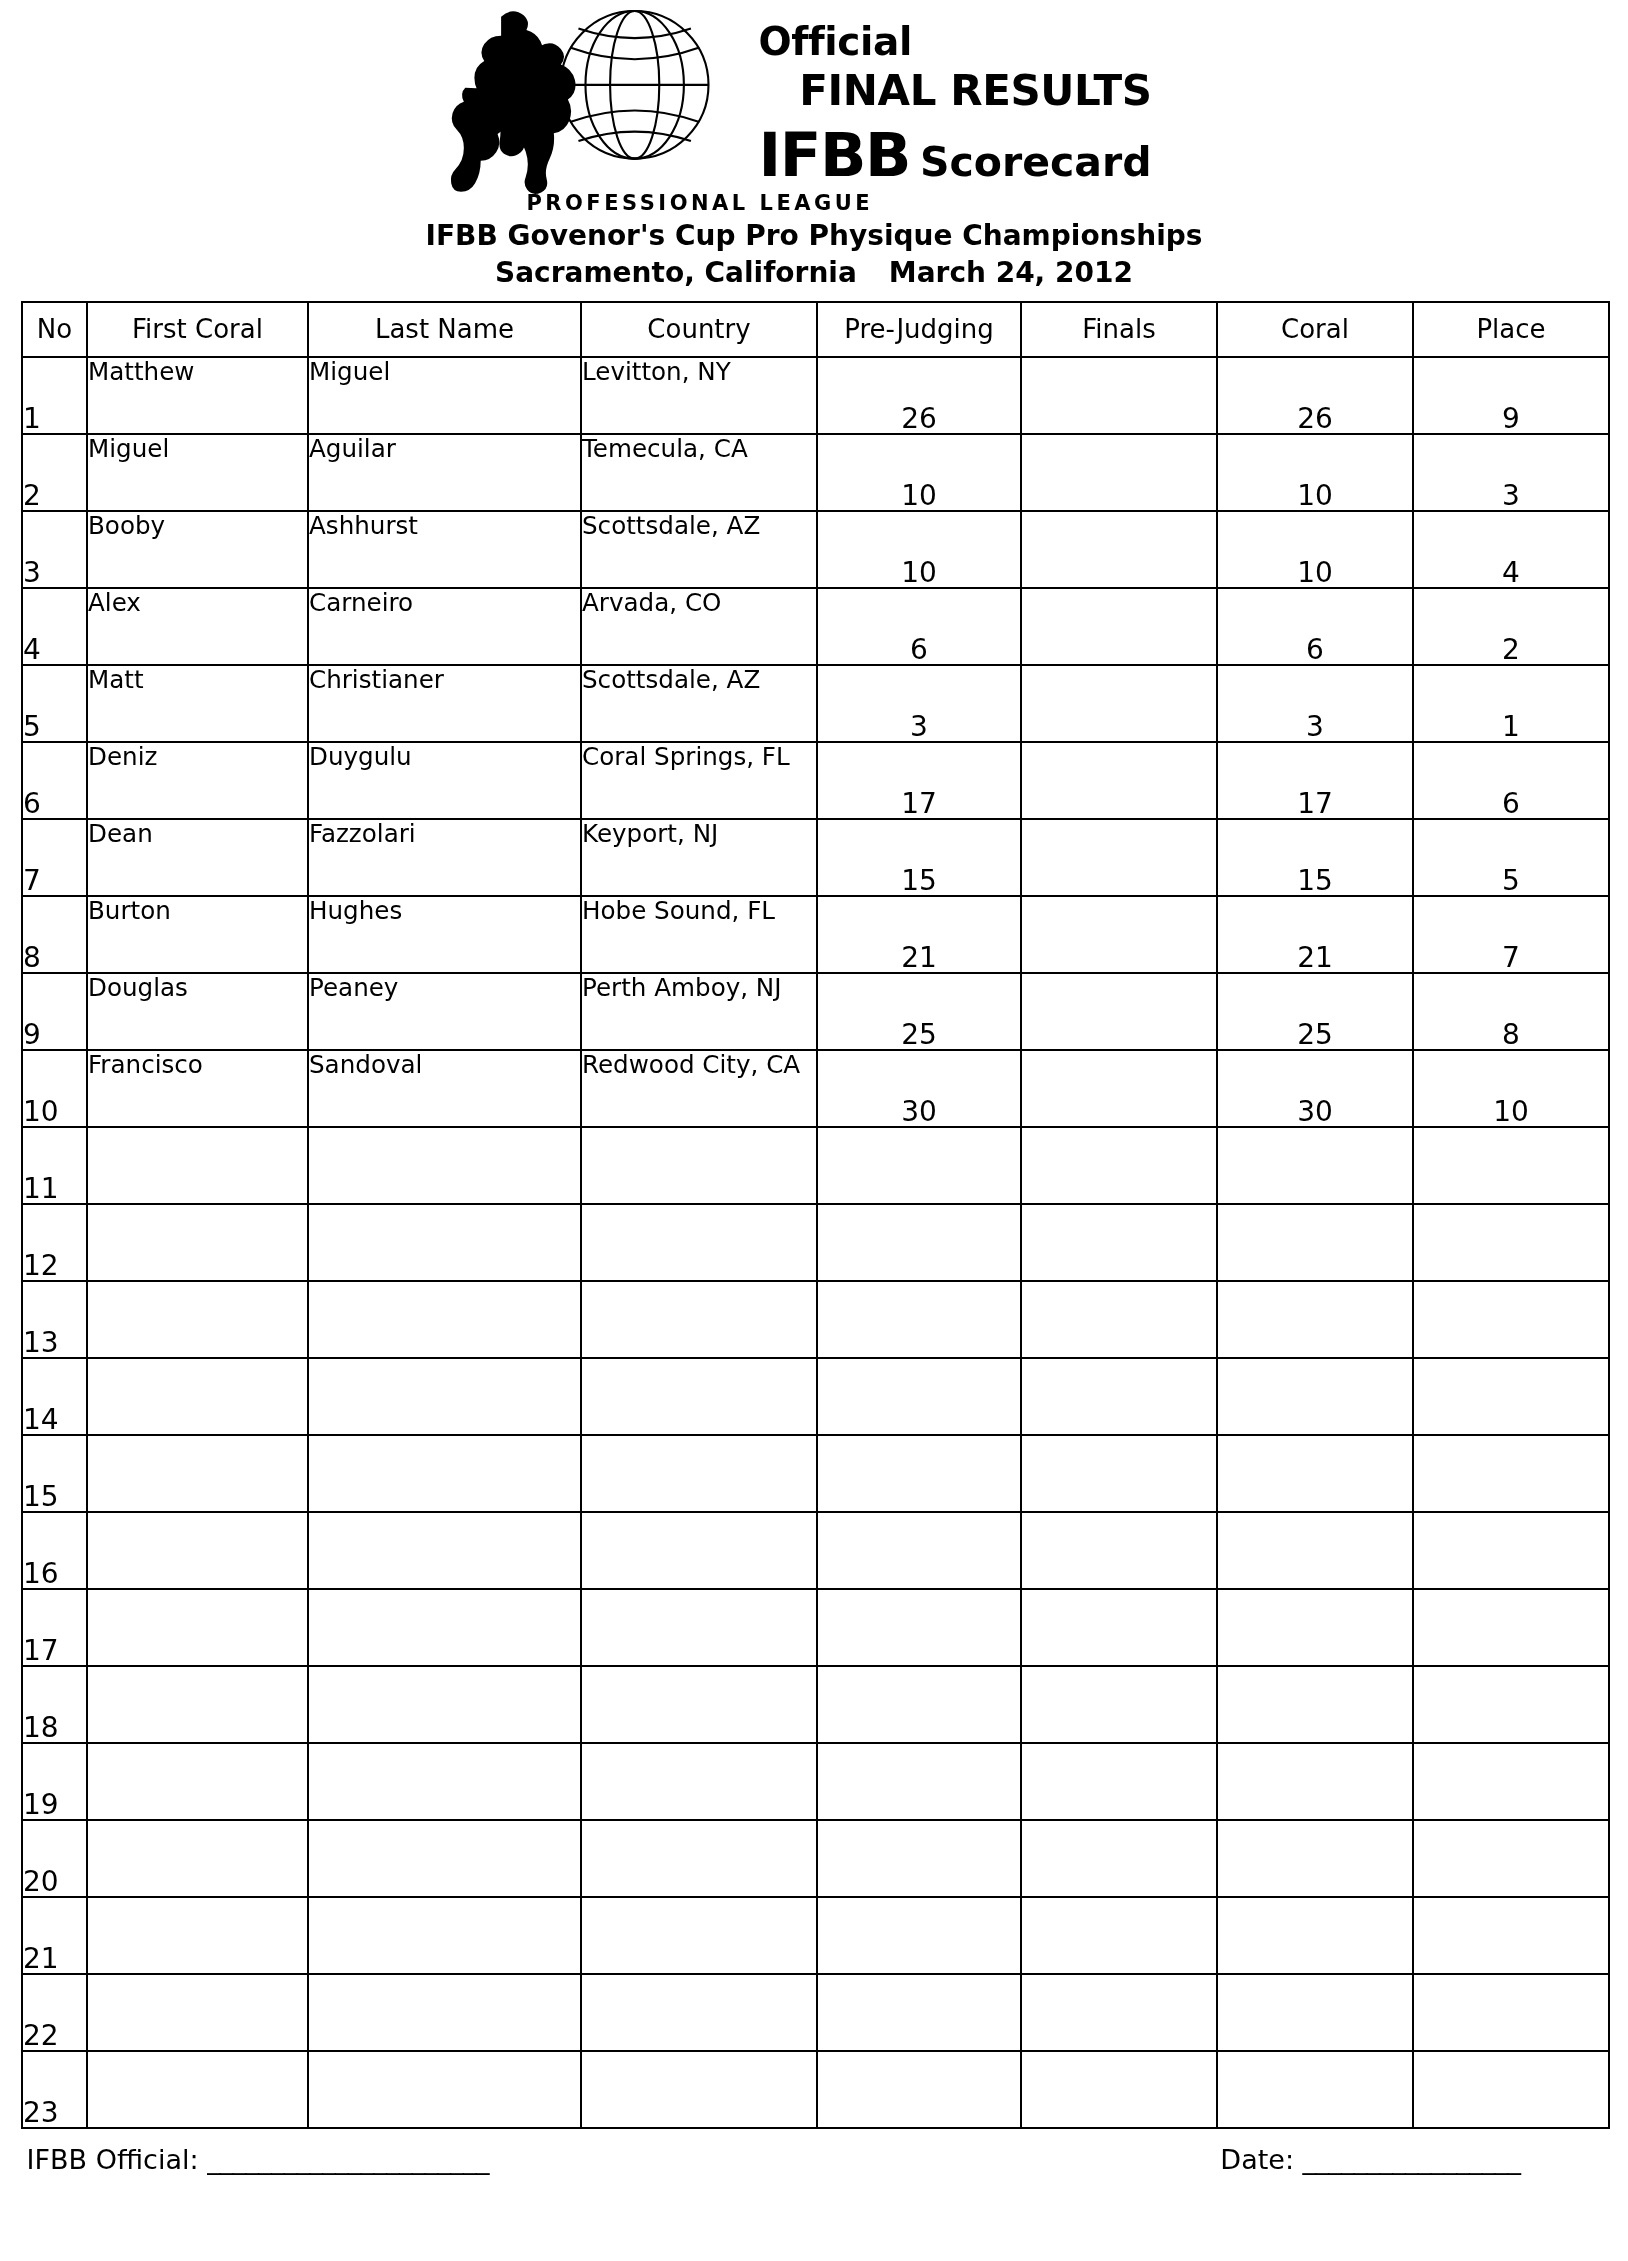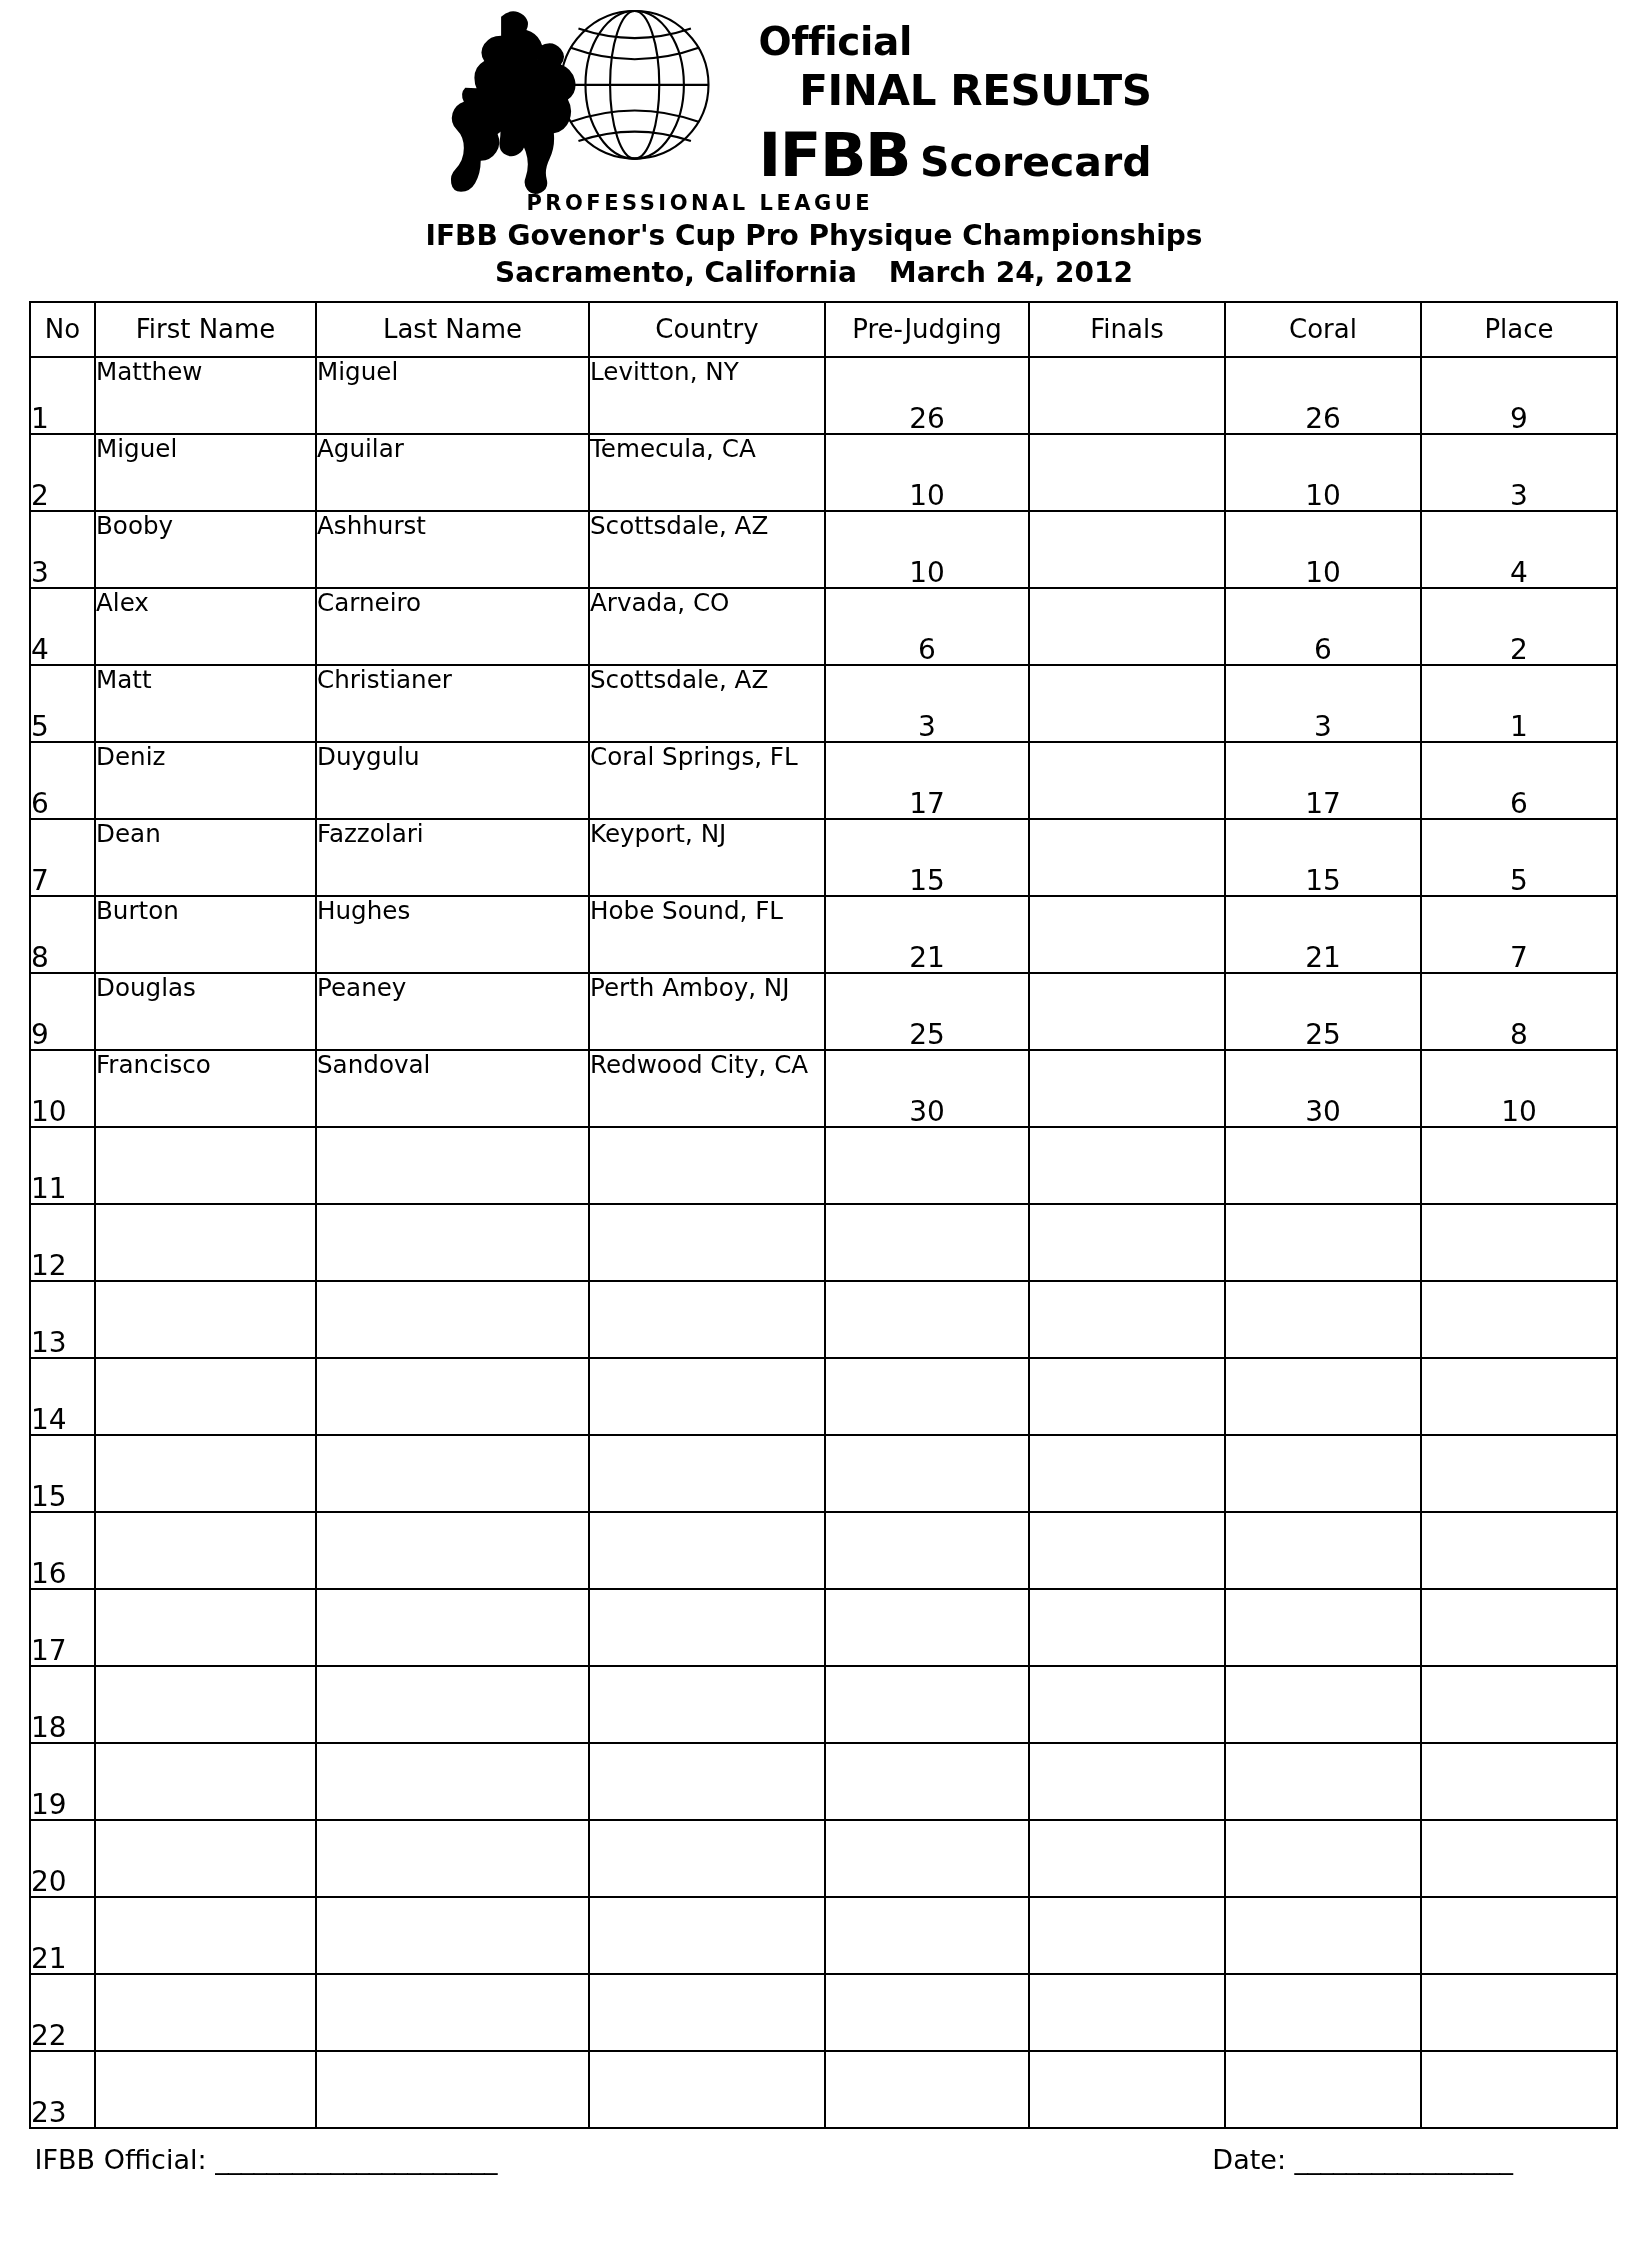--- a/index.html
+++ b/index.html
@@ -12,21 +12,21 @@
     height: 2261px;
     font-family: "DejaVu Sans", sans-serif;
     color: #000000;
     -webkit-font-smoothing: antialiased;
   }
   .page {
     position: relative;
     width: 1628px;
     height: 1673px;
     box-sizing: border-box;
-    padding: 0 29px;
+    padding: 0 21px;
   }
 
   
   .header {
     display: flex;
     align-items: flex-start;
     justify-content: center;
     padding-top: 4.2px;
     height: 246px;
     box-sizing: border-box;
@@ -234,21 +234,21 @@
         <col class="col-last">
         <col class="col-country">
       <col class="col-pre">
         <col class="col-finals">
         <col class="col-total">
         <col class="col-place">
     </colgroup>
     <thead>
       <tr>
         <th>No</th>
-        <th>First Name</th>
+        <th>First Coral</th>
         <th>Last Name</th>
         <th>Country</th>
         <th>Pre-Judging</th>
         <th>Finals</th>
         <th>Coral</th>
         <th>Place</th>
       </tr>
     </thead>
     <tbody>
         <tr>

